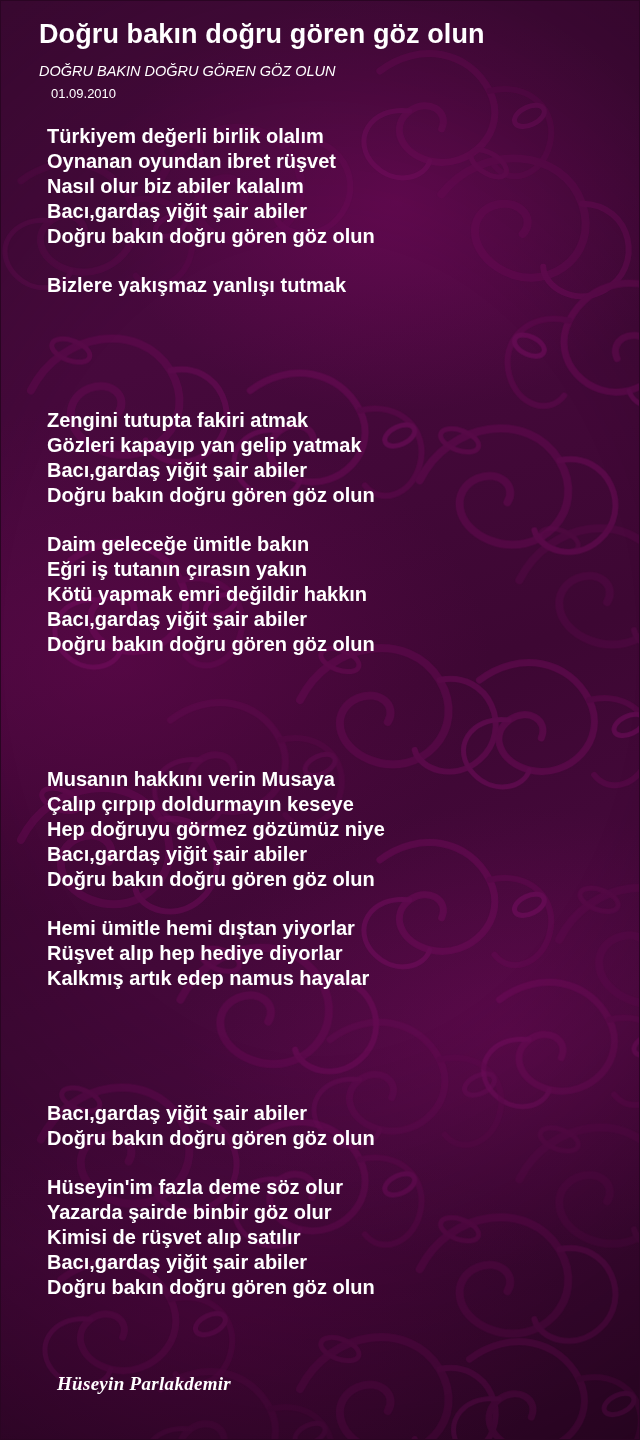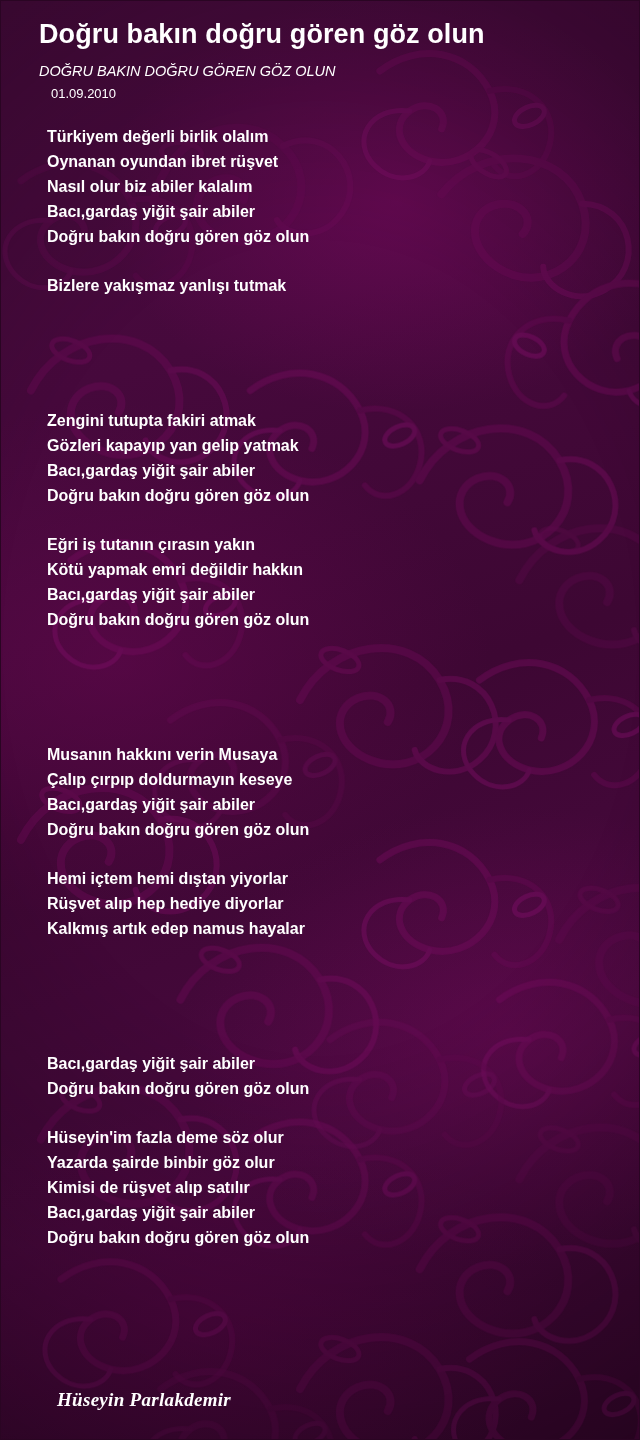--- a/index.html
+++ b/index.html
@@ -73,30 +73,30 @@
     margin: 0 0 22px 12px;
   }
   .poem-body {
     padding-left: 8px;
   }
   .stanza {
     margin: 0 0 24px 0;
   }
   .stanza .line {
     color: #ffffff;
-    font-size: 16px;
+    font-size: 20px;
     font-weight: bold;
     line-height: 25px;
     white-space: pre;
   }
   .gap-lg { height: 86px; }
   .author {
     position: absolute;
     left: 56px;
-    bottom: 28px;
+    bottom: 44px;
     z-index: 3;
     color: #ffffff;
     font-family: "Liberation Serif", serif;
     font-style: italic;
     font-size: 19px;
     font-weight: bold;
     letter-spacing: 0.3px;
     text-align: right;
   }
 </style>
@@ -180,37 +180,39 @@
       <div class="gap-lg"></div>
 
       <div class="stanza">
         <div class="line">Zengini tutupta fakiri atmak</div>
         <div class="line">Gözleri kapayıp yan gelip yatmak</div>
         <div class="line">Bacı,gardaş yiğit şair abiler</div>
         <div class="line">Doğru bakın doğru gören göz olun</div>
       </div>
 
       <div class="stanza">
+        <div class="line">Daim geleceğe ümitle bakın</div>
         <div class="line">Eğri iş tutanın çırasın yakın</div>
         <div class="line">Kötü yapmak emri değildir hakkın</div>
         <div class="line">Bacı,gardaş yiğit şair abiler</div>
         <div class="line">Doğru bakın doğru gören göz olun</div>
       </div>
 
       <div class="gap-lg"></div>
 
       <div class="stanza">
         <div class="line">Musanın hakkını verin Musaya</div>
         <div class="line">Çalıp çırpıp doldurmayın keseye</div>
-        <div class="line">Bacı,gardaş yiğit şair abiler</div>
-        <div class="line">Doğru bakın doğru gören göz olun</div>
-      </div>
-
-      <div class="stanza">
-        <div class="line">Hemi içtem hemi dıştan yiyorlar</div>
+        <div class="line">Hep doğruyu görmez gözümüz niye</div>
+        <div class="line">Bacı,gardaş yiğit şair abiler</div>
+        <div class="line">Doğru bakın doğru gören göz olun</div>
+      </div>
+
+      <div class="stanza">
+        <div class="line">Hemi ümitle hemi dıştan yiyorlar</div>
         <div class="line">Rüşvet alıp hep hediye diyorlar</div>
         <div class="line">Kalkmış artık edep namus hayalar</div>
       </div>
 
       <div class="gap-lg"></div>
 
       <div class="stanza">
         <div class="line">Bacı,gardaş yiğit şair abiler</div>
         <div class="line">Doğru bakın doğru gören göz olun</div>
       </div>

